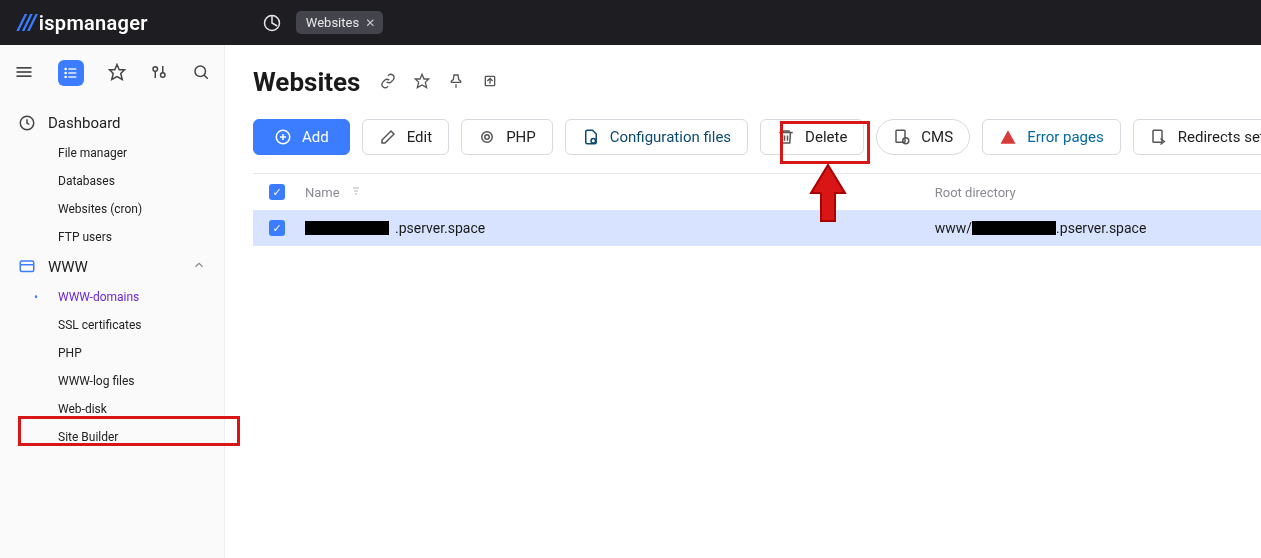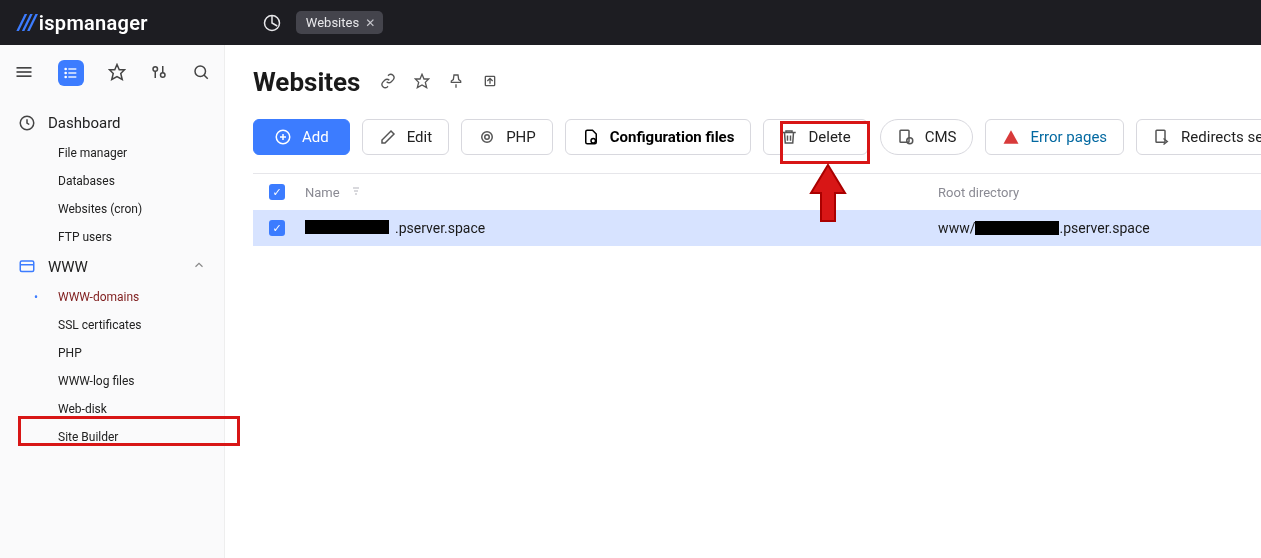--- a/index.html
+++ b/index.html
@@ -94,21 +94,21 @@
   .nav-sub {
     padding-left: 58px;
     font-size: 12px;
   }
   .nav-sub.dot::before {
     content: "•";
     position: absolute;
     margin-left: -24px;
     color: #3c7cff;
   }
-  .nav-sub.active { color: #7f1d1d; position: relative; }
+  .nav-sub.active { color: #6d28d9; position: relative; }
   .nav-item, .nav-sub { position: relative; }
 
   .red-box {
     position: absolute;
     border: 3px solid #d81616;
     pointer-events: none;
   }
 
   
   .main {
@@ -134,37 +134,37 @@
     padding: 8px 16px;
     font-size:15px;
     color:#222;
     cursor:pointer;
     white-space: nowrap;
   }
   .btn.primary {
     background:#3c7cff; color:#fff; border-color:#3c7cff;
     padding: 8px 20px;
   }
-  .btn.disabled { color:#000000;font-weight:bold; }
+  .btn.disabled { color:#0c4a6e; }
   .btn svg { flex:0 0 18px; }
   .btn.iconred svg { color:#d83a3a; }
 
   .table-wrap {
     border-top:1px solid #e6e6ea;
     margin-right: 4px;
   }
   .thead, .trow {
     display:flex; align-items:center;
     padding: 10px 16px;
     font-size: 14px;
   }
   .thead { color:#8a8a93; font-size:13px; }
   .trow { background:#d7e3ff; }
   .col-chk { width: 36px; }
-  .col-name { flex: 1; display:flex; gap:6px;}
+  .col-name { flex: 1; display:flex; align-items:center; gap:6px;}
   .col-root { flex: 0 0 360px; display:flex; align-items:center; gap:0;}
   .chkbox {
     width:16px;height:16px;border-radius:3px;background:#3c7cff;
     display:flex;align-items:center;justify-content:center;color:#fff;font-size:11px;
   }
   .redact { display:inline-block; background:#000; height:14px; vertical-align:middle;}
   .sort-ic { color:#b3b3bb; margin-left:4px;}
 </style>
 </head>
 <body>

